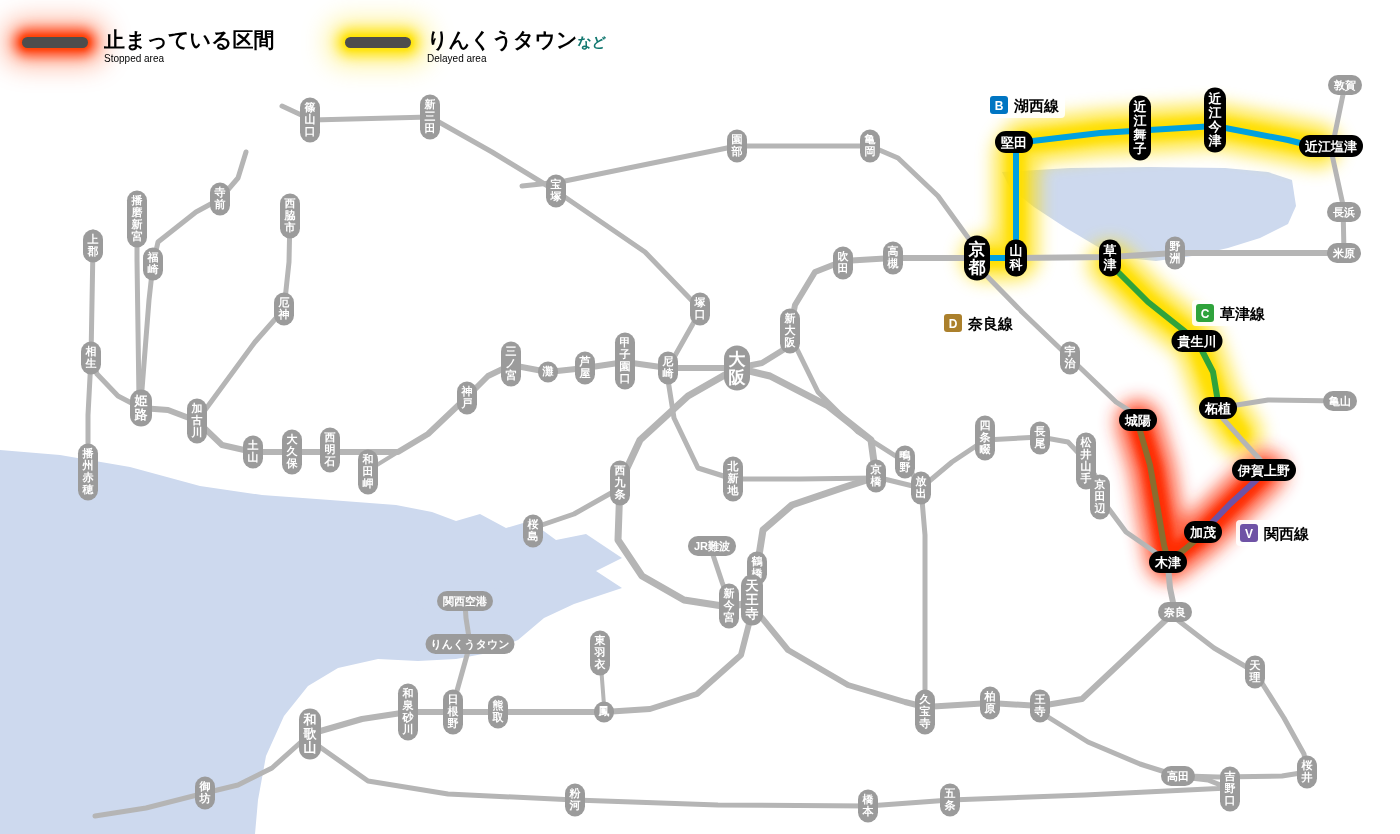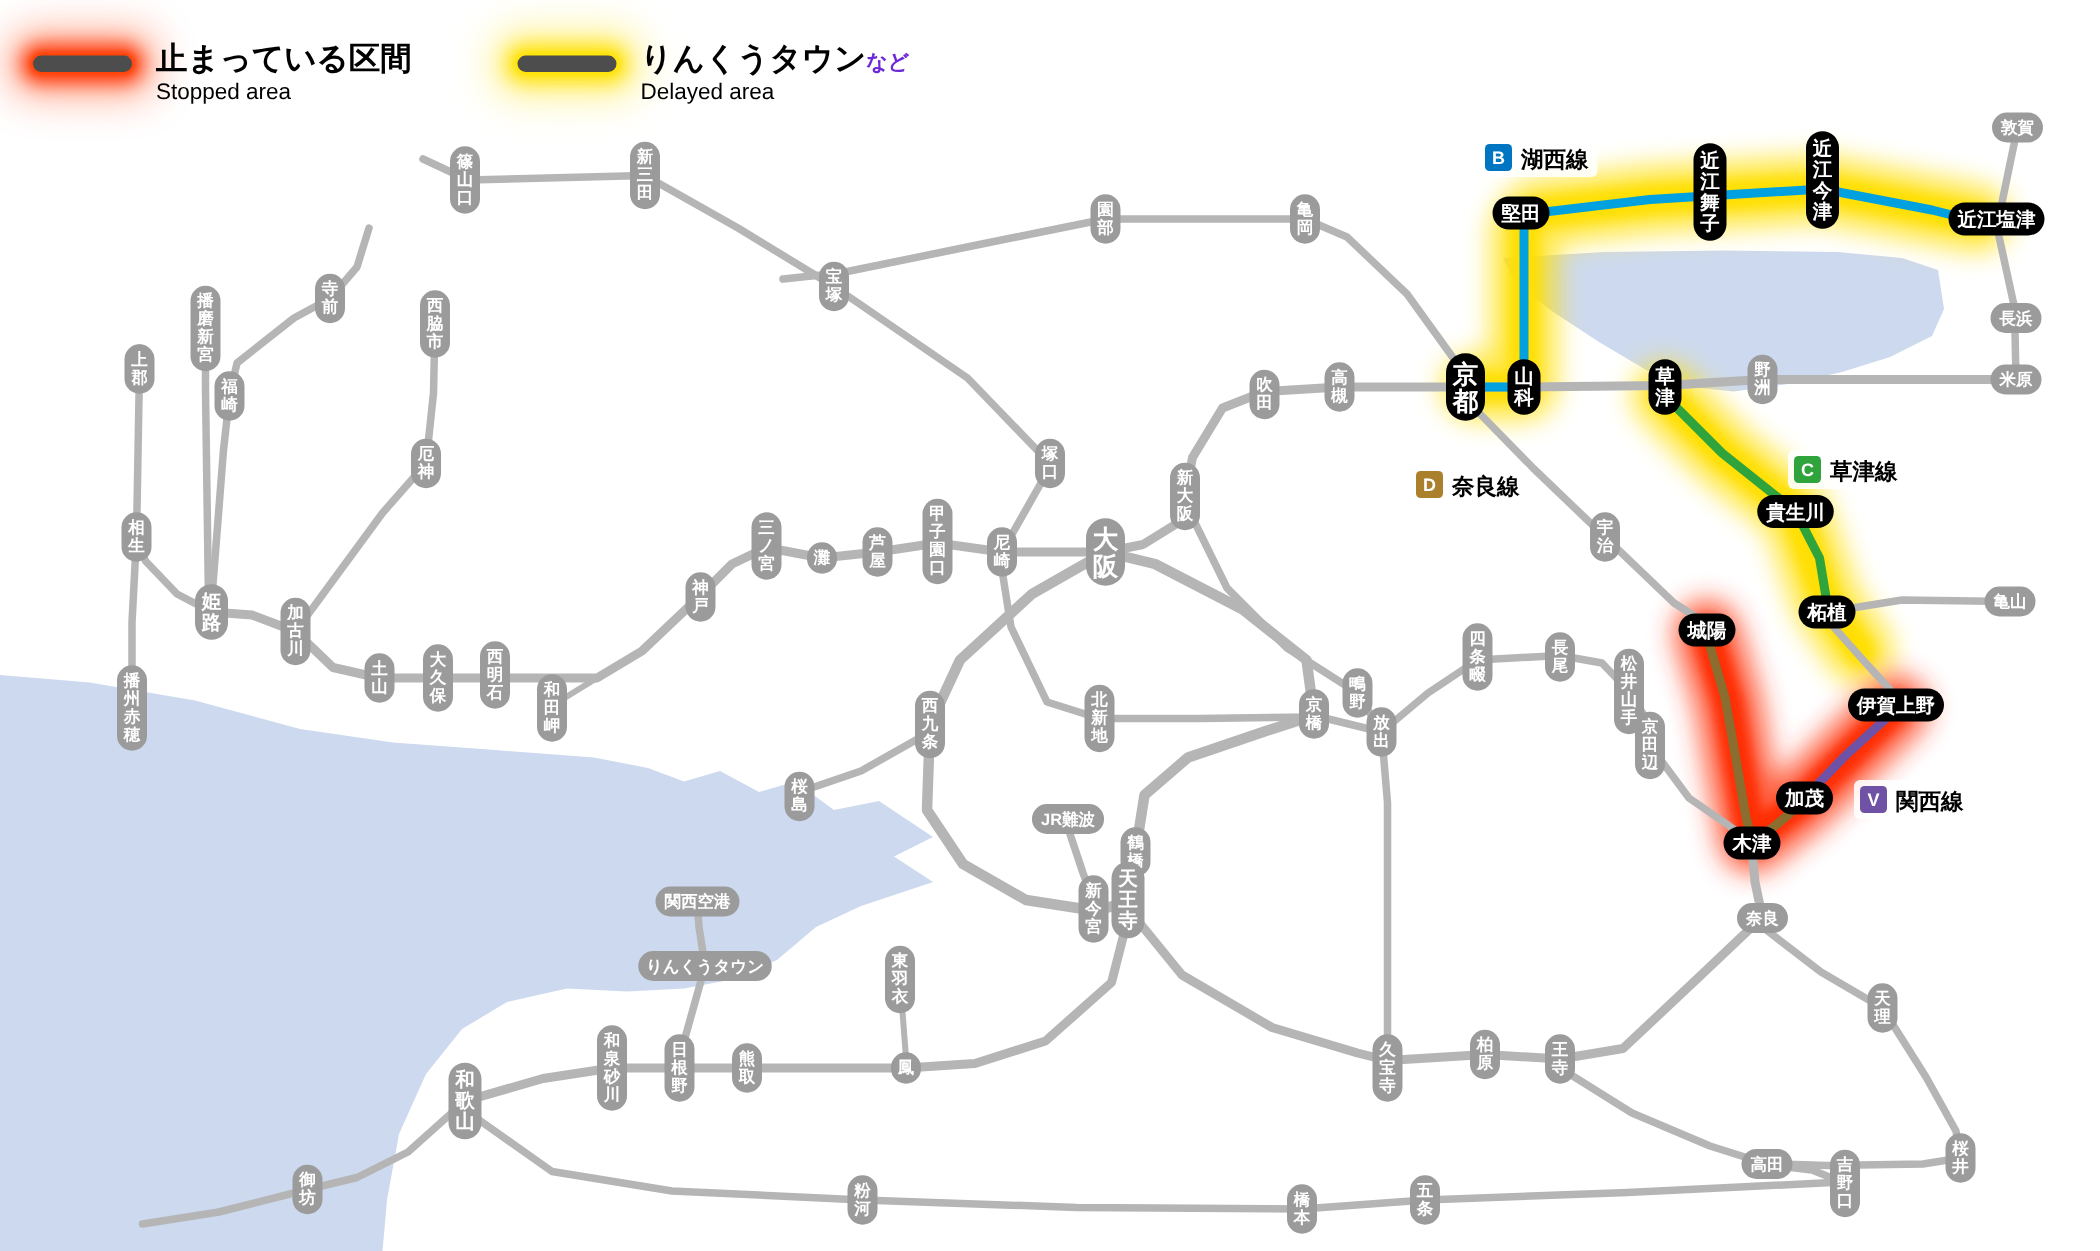--- a/index.html
+++ b/index.html
@@ -8,22 +8,22 @@
   #map{position:absolute;left:0;top:0;}
   #map text{font-family:"Liberation Sans","DejaVu Sans",sans-serif;font-weight:bold;}
   .legend-item{position:absolute;display:flex;align-items:flex-start;gap:16px;}
   .legend-stopped{left:22px;top:28px;justify-content:space-between;}
   .legend-delayed{left:345px;top:28px;}
   .glowbar{display:inline-block;width:66px;height:11px;border-radius:6px;background:#4d4d4d;margin-top:9px;flex:0 0 auto;}
   .glow-red{box-shadow:0 0 4px 2px #ff4000,0 0 12px 8px rgba(255,48,0,.85),0 0 26px 17px rgba(255,64,0,.40);}
   .glow-yellow{box-shadow:0 0 4px 2px #ffe400,0 0 12px 8px rgba(255,224,0,.85),0 0 26px 17px rgba(255,228,0,.40);}
   .legend-texts{display:block;line-height:1.15;}
   .ja{font-size:21px;font-weight:bold;color:#000;}
-  .ja-suffix{font-size:14px;font-weight:bold;color:#6d28d9;}
-  .en{display:block;font-size:15px;color:#000;margin-top:1px;}
+  .ja-suffix{font-size:14px;font-weight:bold;color:#0f766e;}
+  .en{display:block;font-size:10px;color:#000;margin-top:1px;}
 </style>
 </head>
 <body>
 
 <div class="stage">
 
   <svg id="map" width="1400" height="834" viewBox="0 0 1400 834">
     <defs>
       <filter id="blurBig" x="-60%" y="-60%" width="220%" height="220%">
         <feGaussianBlur stdDeviation="9"></feGaussianBlur>

